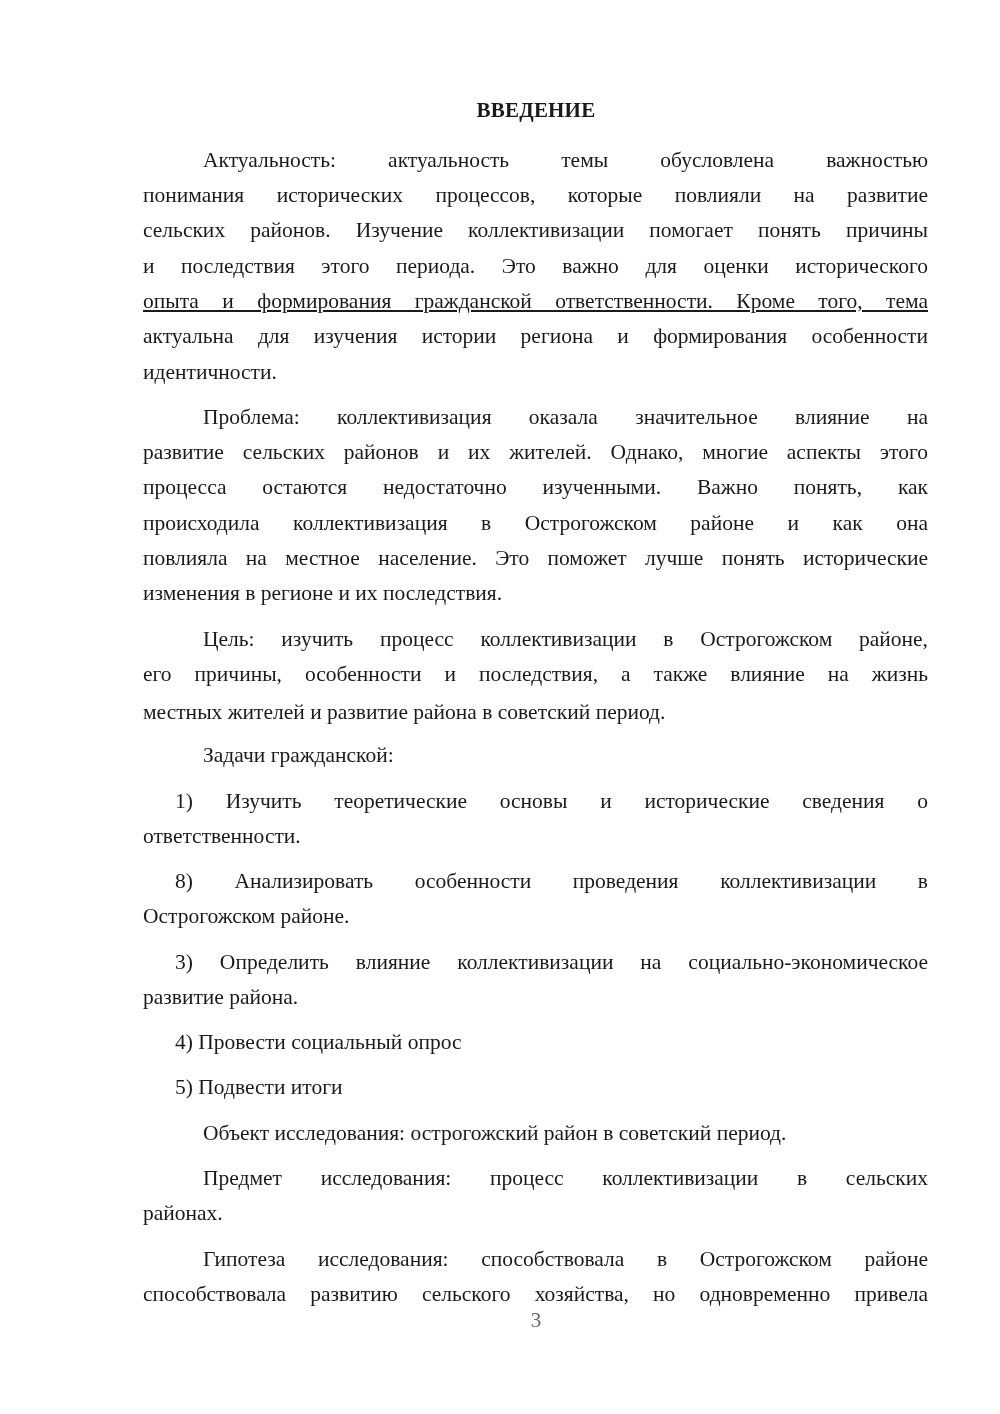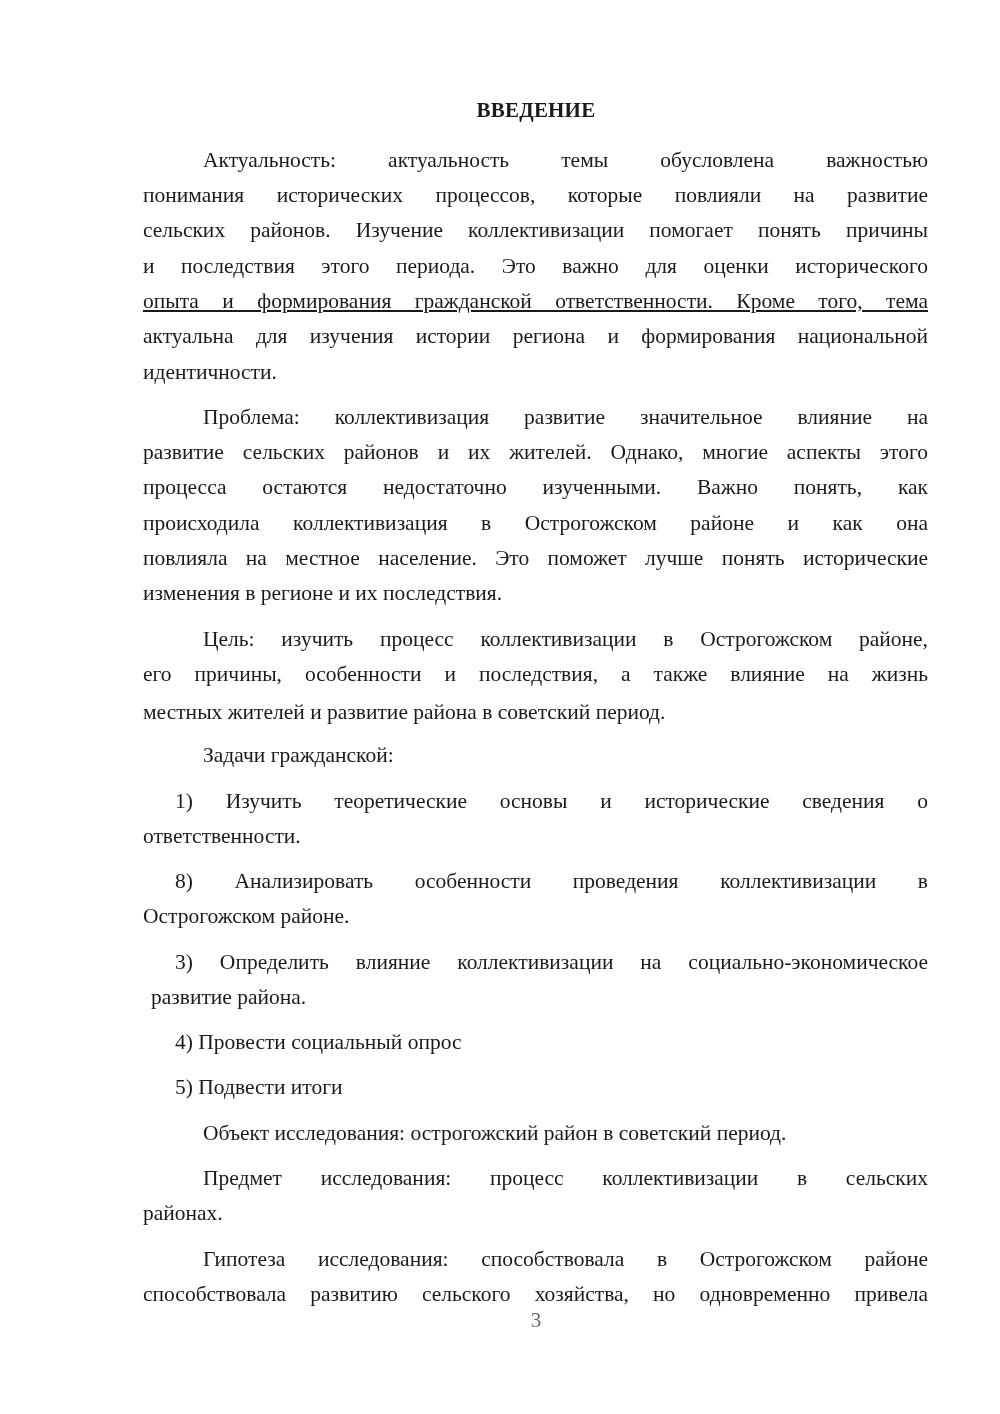--- a/index.html
+++ b/index.html
@@ -18,38 +18,38 @@
 <body>
 
 <div class="page">
   <div class="title">ВВЕДЕНИЕ</div>
   <div id="lines">
       <div class="line justify" style="top: 147px; left: 203px; width: 725px;">Актуальность:  актуальность  темы  обусловлена  важностью</div>
       <div class="line justify" style="top: 182px; left: 143px; width: 785px;">понимания исторических процессов, которые повлияли на развитие</div>
       <div class="line justify" style="top: 217px; left: 143px; width: 785px;">сельских районов. Изучение коллективизации помогает понять причины</div>
       <div class="line justify" style="top: 253px; left: 143px; width: 785px;">и последствия этого периода. Это важно для оценки исторического</div>
       <div class="line justify" style="top: 288px; left: 143px; width: 785px; text-decoration: underline;">опыта и формирования гражданской ответственности. Кроме того, тема</div>
-      <div class="line justify" style="top: 323px; left: 143px; width: 785px;">актуальна для изучения истории региона и формирования национальной</div>
+      <div class="line justify" style="top: 323px; left: 143px; width: 785px;">актуальна для изучения истории региона и формирования особенности</div>
       <div class="line" style="top: 359px; left: 143px; width: 785px;">идентичности.</div>
-      <div class="line justify" style="top: 404px; left: 203px; width: 725px;">Проблема: коллективизация развитие значительное влияние на</div>
+      <div class="line justify" style="top: 404px; left: 203px; width: 725px;">Проблема: коллективизация оказала значительное влияние на</div>
       <div class="line justify" style="top: 439px; left: 143px; width: 785px;">развитие сельских районов и их жителей. Однако, многие аспекты этого</div>
       <div class="line justify" style="top: 474px; left: 143px; width: 785px;">процесса остаются недостаточно изученными. Важно понять, как</div>
       <div class="line justify" style="top: 510px; left: 143px; width: 785px;">происходила коллективизация в Острогожском районе и как она</div>
       <div class="line justify" style="top: 545px; left: 143px; width: 785px;">повлияла на местное население. Это поможет лучше понять исторические</div>
       <div class="line" style="top: 580px; left: 143px; width: 785px;">изменения в регионе и их последствия.</div>
       <div class="line justify" style="top: 626px; left: 203px; width: 725px;">Цель: изучить процесс коллективизации в Острогожском районе,</div>
       <div class="line justify" style="top: 661px; left: 143px; width: 785px;">его причины, особенности и последствия, а также влияние на жизнь</div>
       <div class="line" style="top: 699px; left: 143px; width: 785px;">местных жителей и развитие района в советский период.</div>
       <div class="line" style="top: 742px; left: 203px; width: 725px;">Задачи гражданской:</div>
       <div class="line justify" style="top: 788px; left: 175px; width: 753px;">1) Изучить теоретические основы и исторические сведения о</div>
       <div class="line" style="top: 823px; left: 143px; width: 785px;">ответственности.</div>
       <div class="line justify" style="top: 868px; left: 175px; width: 753px;">8) Анализировать особенности проведения коллективизации в</div>
       <div class="line" style="top: 903px; left: 143px; width: 785px;">Острогожском районе.</div>
       <div class="line justify" style="top: 949px; left: 175px; width: 753px;">3) Определить влияние коллективизации на социально-экономическое</div>
-      <div class="line" style="top: 984px; left: 151px; width: 785px;">развитие района.</div>
+      <div class="line" style="top: 984px; left: 143px; width: 785px;">развитие района.</div>
       <div class="line" style="top: 1029px; left: 175px; width: 753px;">4) Провести социальный опрос</div>
       <div class="line" style="top: 1074px; left: 175px; width: 753px;">5) Подвести итоги</div>
       <div class="line" style="top: 1120px; left: 203px; width: 725px;">Объект исследования: острогожский район в советский период.</div>
       <div class="line justify" style="top: 1165px; left: 203px; width: 725px;">Предмет исследования: процесс коллективизации в сельских</div>
       <div class="line" style="top: 1200px; left: 143px; width: 785px;">районах.</div>
       <div class="line justify" style="top: 1246px; left: 203px; width: 725px;">Гипотеза исследования: способствовала в Острогожском районе</div>
       <div class="line justify" style="top: 1281px; left: 143px; width: 785px;">способствовала развитию сельского хозяйства, но одновременно привела</div>
     </div>
   <div class="pagenum">3</div>
 </div>

